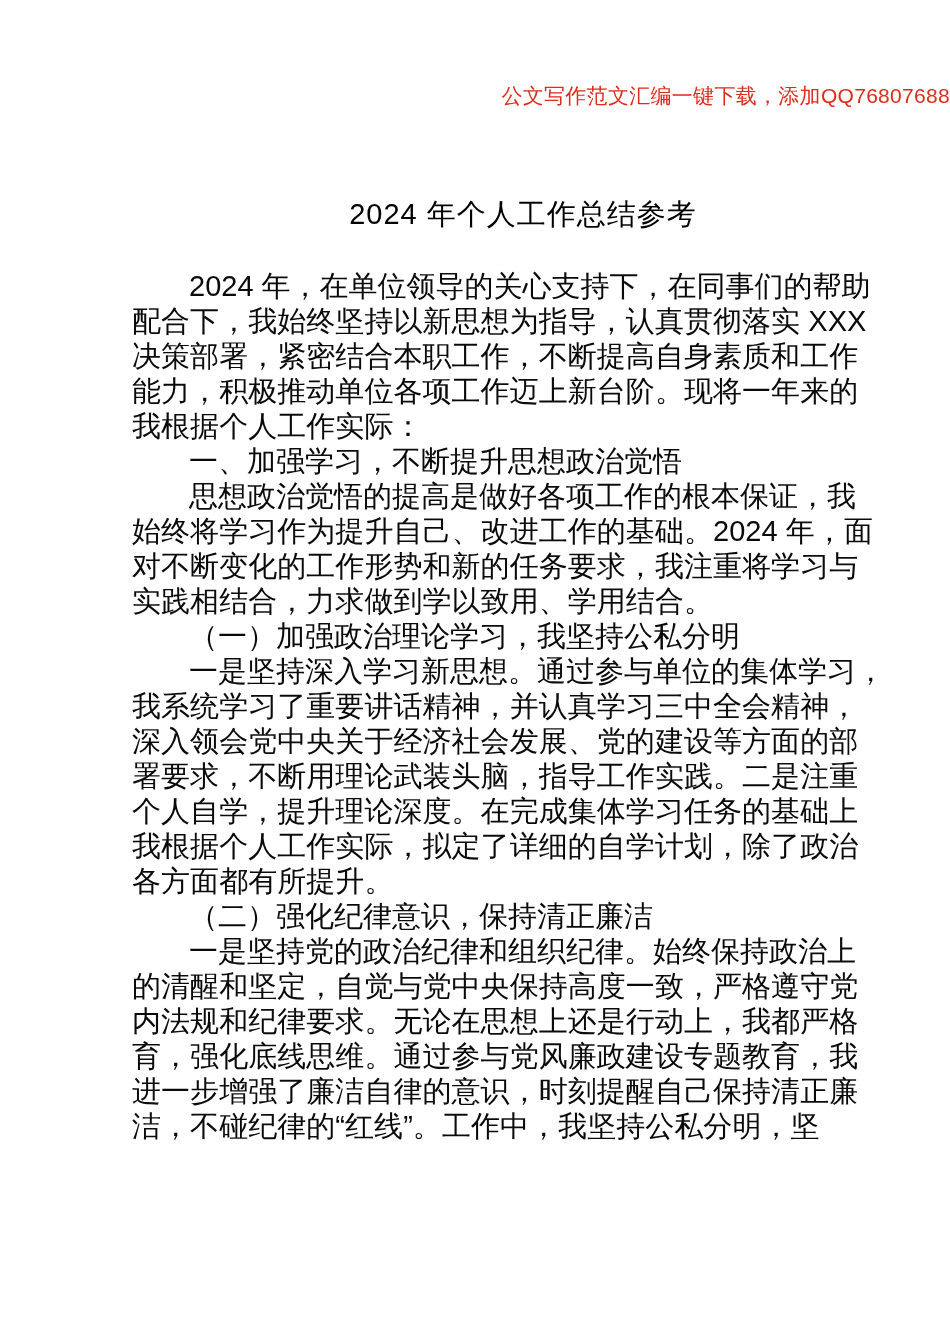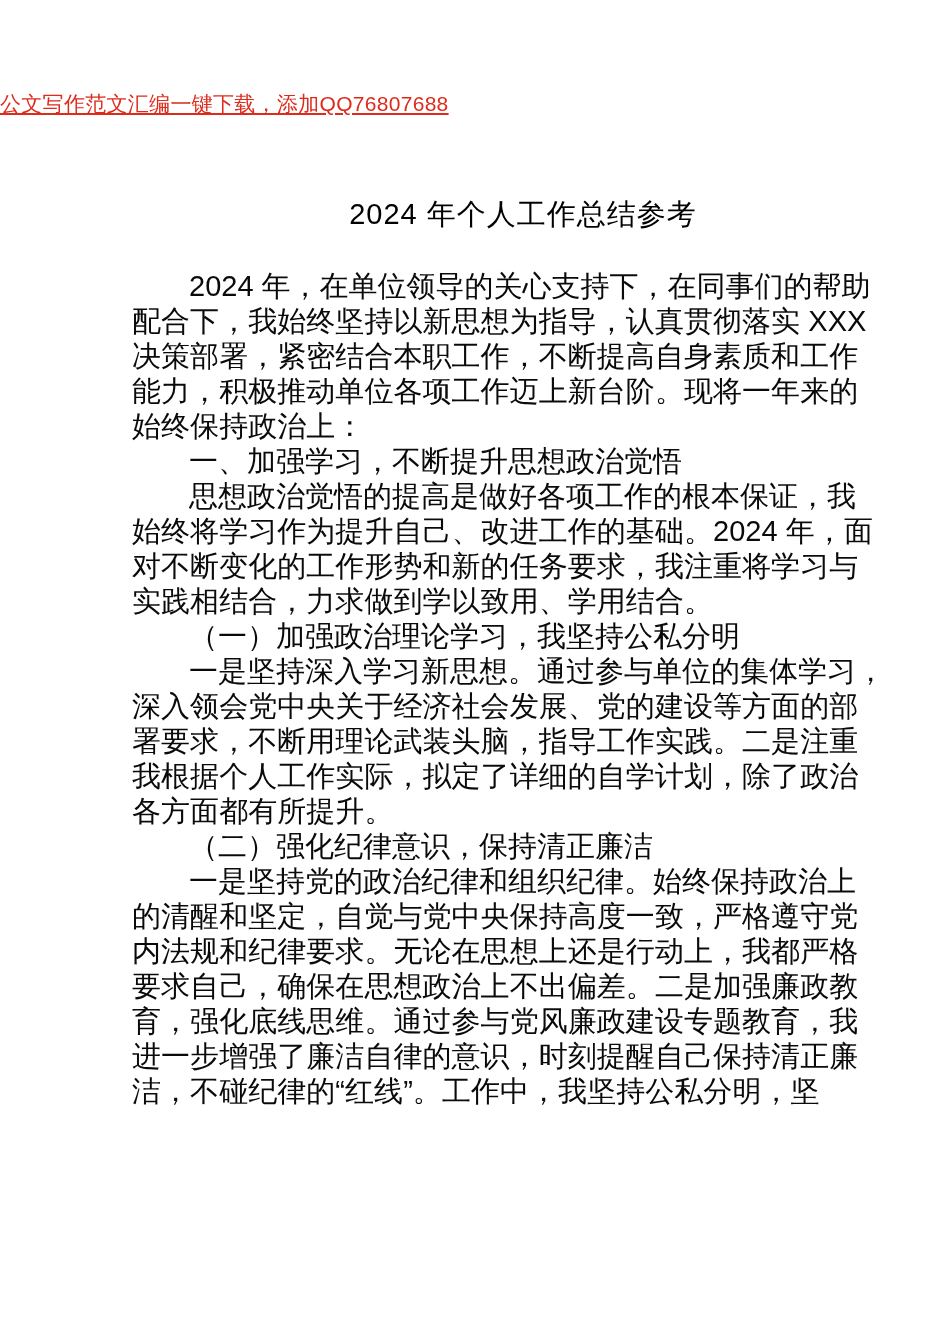--- a/index.html
+++ b/index.html
@@ -20,31 +20,30 @@
     position: relative;
     width: 950px;
     height: 1344px;
     background: #ffffff;
     box-sizing: border-box;
   }
 
   
   .promo-header {
     position: absolute;
-    top: 90px;
+    top: 82px;
     left: 0;
     width: 950px;
-    text-align: left;
+    text-align: right;
     color: #dd2b1c;
     font-size: 21px;
     line-height: 28px;
     letter-spacing: 0.3px;
     font-family: "Liberation Sans", "DejaVu Sans", sans-serif;
     white-space: nowrap;
-    text-decoration: underline;
   }
 
   
   .doc-title {
     position: absolute;
     top: 170px;
     left: 0;
     width: 950px;
     text-align: center;
     font-size: 29px;
@@ -90,35 +89,36 @@
 
   <div class="promo-header" style="color: rgb(221, 43, 28);">公文写作范文汇编一键下载，添加QQ76807688</div>
 
   <h1 class="doc-title">2024 年个人工作总结参考</h1>
 
   <div class="doc-body">
       <div class="doc-line indent">2024 年，在单位领导的关心支持下，在同事们的帮助</div>
       <div class="doc-line full">配合下，我始终坚持以新思想为指导，认真贯彻落实 XXX</div>
       <div class="doc-line full">决策部署，紧密结合本职工作，不断提高自身素质和工作</div>
       <div class="doc-line full">能力，积极推动单位各项工作迈上新台阶。现将一年来的</div>
-      <div class="doc-line full">始终保持政治上：</div>
+      <div class="doc-line full">我根据个人工作实际：</div>
       <div class="doc-line indent">一、加强学习，不断提升思想政治觉悟</div>
       <div class="doc-line indent">思想政治觉悟的提高是做好各项工作的根本保证，我</div>
       <div class="doc-line full">始终将学习作为提升自己、改进工作的基础。2024 年，面</div>
       <div class="doc-line full">对不断变化的工作形势和新的任务要求，我注重将学习与</div>
       <div class="doc-line full">实践相结合，力求做到学以致用、学用结合。</div>
       <div class="doc-line indent">（一）加强政治理论学习，我坚持公私分明</div>
       <div class="doc-line indent">一是坚持深入学习新思想。通过参与单位的集体学习，</div>
+      <div class="doc-line full">我系统学习了重要讲话精神，并认真学习三中全会精神，</div>
       <div class="doc-line full">深入领会党中央关于经济社会发展、党的建设等方面的部</div>
       <div class="doc-line full">署要求，不断用理论武装头脑，指导工作实践。二是注重</div>
+      <div class="doc-line full">个人自学，提升理论深度。在完成集体学习任务的基础上</div>
       <div class="doc-line full">我根据个人工作实际，拟定了详细的自学计划，除了政治</div>
       <div class="doc-line full">各方面都有所提升。</div>
       <div class="doc-line indent">（二）强化纪律意识，保持清正廉洁</div>
       <div class="doc-line indent">一是坚持党的政治纪律和组织纪律。始终保持政治上</div>
       <div class="doc-line full">的清醒和坚定，自觉与党中央保持高度一致，严格遵守党</div>
       <div class="doc-line full">内法规和纪律要求。无论在思想上还是行动上，我都严格</div>
-      <div class="doc-line full">要求自己，确保在思想政治上不出偏差。二是加强廉政教</div>
       <div class="doc-line full">育，强化底线思维。通过参与党风廉政建设专题教育，我</div>
       <div class="doc-line full">进一步增强了廉洁自律的意识，时刻提醒自己保持清正廉</div>
       <div class="doc-line full">洁，不碰纪律的“红线”。工作中，我坚持公私分明，坚</div>
     </div>
 
 </div>
 
 </body></html>

